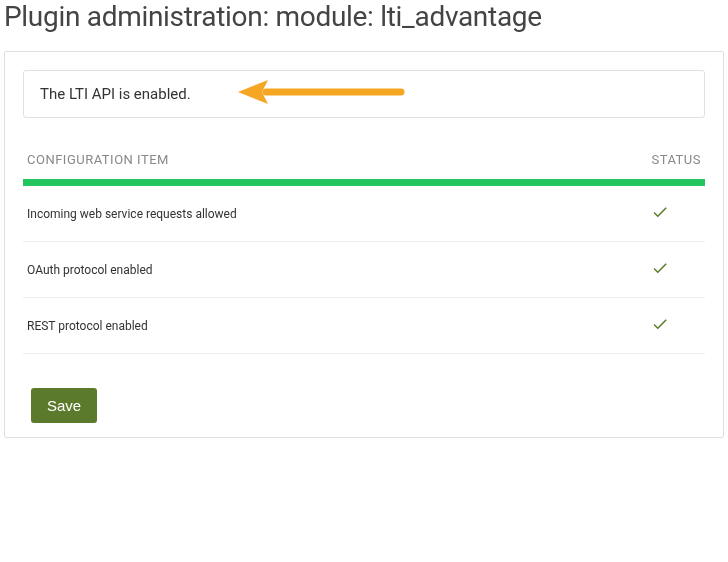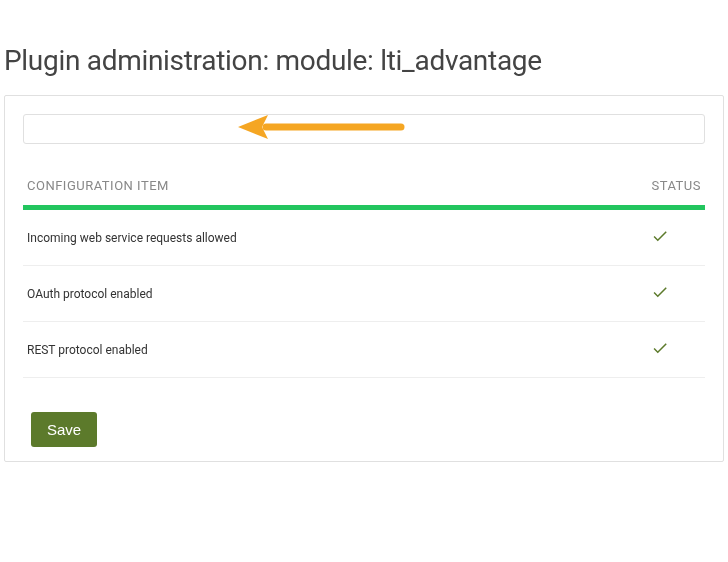--- a/index.html
+++ b/index.html
@@ -14,21 +14,20 @@
       width: 728px;
       height: 562px;
       overflow: hidden;
     }
     .page-title {
       font-size: 28px;
       font-weight: 400;
       color: #444;
       padding: 0 8px 18px 4px;
       letter-spacing: -0.3px;
-      margin-top: 44px;
     }
     .panel {
       border: 1px solid #e0e0e0;
       border-radius: 2px;
       margin: 0 4px;
       padding: 18px 18px 14px 18px;
     }
     .alert-box {
       border: 1px solid #e0e0e0;
       border-radius: 3px;
@@ -53,21 +52,21 @@
       width: 100%;
       border-collapse: collapse;
     }
     .table thead th {
       text-align: left;
       font-weight: 400;
       font-size: 13px;
       color: #888;
       letter-spacing: 0.5px;
       padding: 10px 4px 12px 4px;
-      border-bottom: 5px solid #22c55e;
+      border-bottom: 7px solid #22c55e;
     }
     .table thead th.status-col {
       text-align: right;
       width: 90px;
     }
     .table tbody td {
       padding: 17px 4px;
       border-bottom: 1px solid #eee;
       font-size: 12px;
       color: #333;
@@ -99,20 +98,21 @@
     }
   </style>
 </head>
 <body>
 
 <h1 class="page-title">Plugin administration: module: lti_advantage</h1>
 
 <div class="panel">
 
   <div class="alert-box">
+    <span class="alert-text">The LTI API is enabled.</span>
     <span class="annotation-arrow">
       <svg width="170" height="30" viewBox="0 0 170 30">
         <line x1="30" y1="15" x2="165" y2="15" stroke="#f5a623" stroke-width="7" stroke-linecap="round"></line>
         <polygon points="2,15 32,3 26,15 32,27" fill="#f5a623"></polygon>
       </svg>
     </span>
   </div>
 
   <table class="table">
     <thead>

